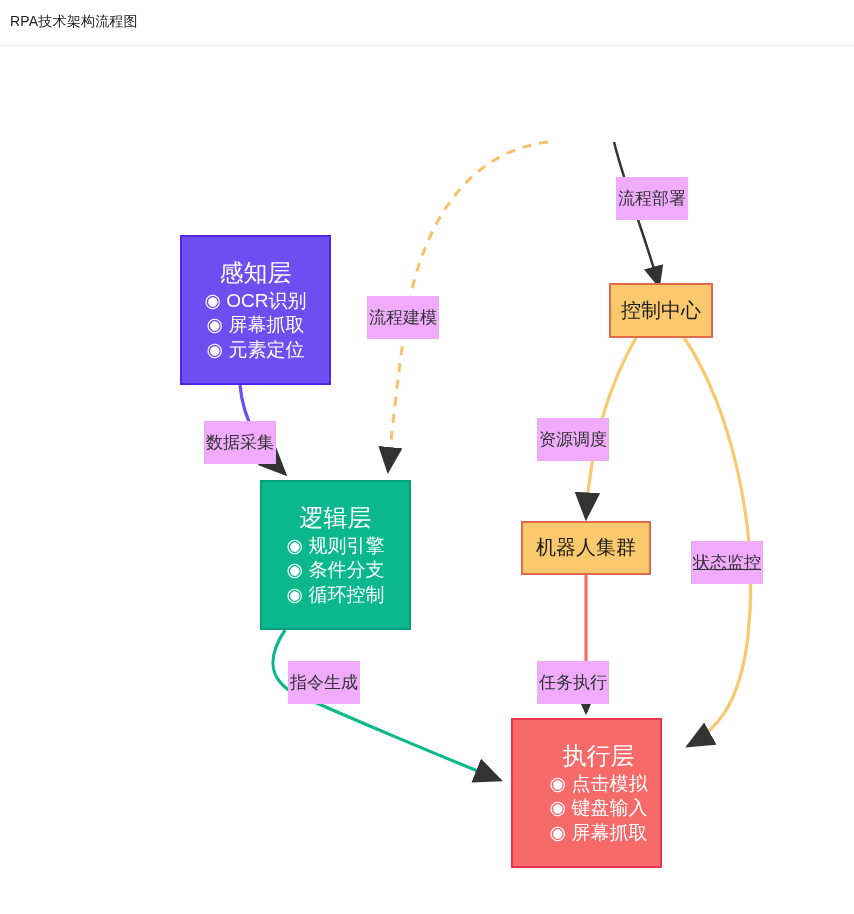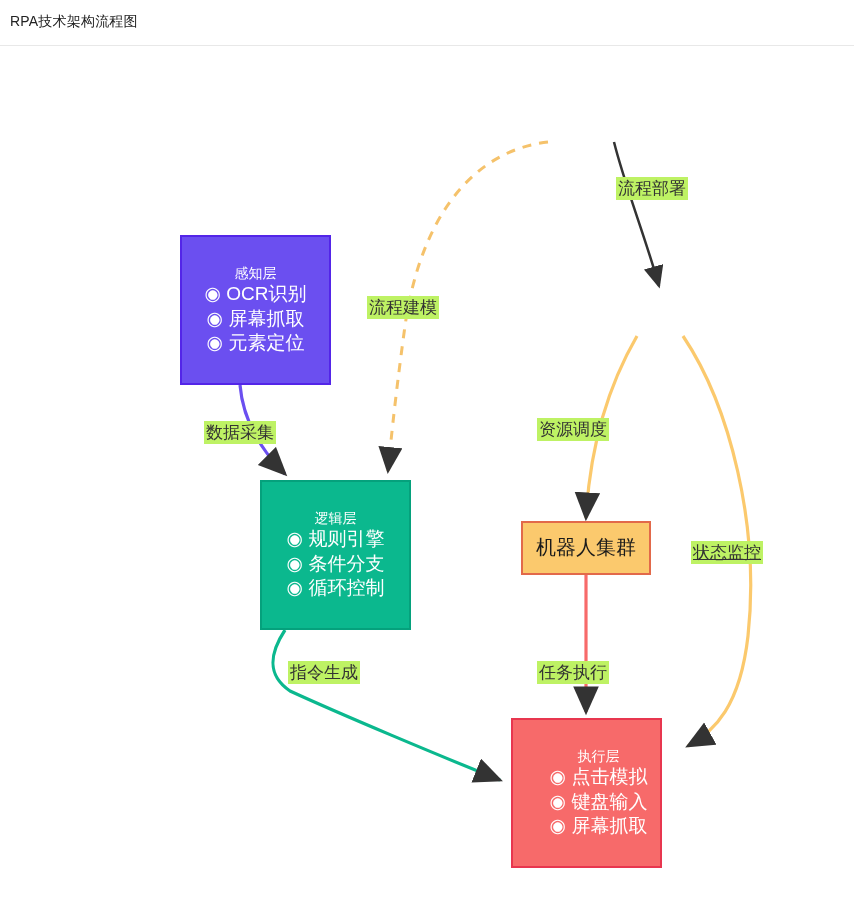--- a/index.html
+++ b/index.html
@@ -56,21 +56,21 @@
     border-style: solid;
     border-width: 2px;
     display: flex;
     flex-direction: column;
     align-items: center;
     justify-content: center;
     text-align: center;
     line-height: 1.28;
   }
   .node .node-title {
-    font-size: 14px;
+    font-size: 24px;
     font-weight: 400;
     white-space: nowrap;
   }
   .node .node-item {
     font-size: 19px;
     font-weight: 400;
     white-space: nowrap;
   }
   .node.simple .node-title {
     font-size: 20px;
@@ -94,22 +94,22 @@
   .n-red {
     background: #f76a6a;
     border-color: #e8364f;
     color: #ffffff;
   }
   
   .edge-label {
     position: absolute;
     font-size: 17px;
     color: #333333;
-    background: #bef264;
-    padding: 1px 2px;
+    background: #f0abfc;
+    padding: 11px 2px;
     white-space: nowrap;
     line-height: 1.25;
   }
 </style>
 </head>
 <body>
 
 <div id="page">
 
   <div id="header">
@@ -159,20 +159,23 @@
     </svg>
 
 
     <div class="node n-purple" style="left:180px; top:189px; width:151px; height:150px;">
       <div class="node-title">感知层</div>
       <div class="node-item">◉ OCR识别</div>
       <div class="node-item">◉ 屏幕抓取</div>
       <div class="node-item">◉ 元素定位</div>
     </div>
 
+    <div class="node simple n-orange" style="left:609px; top:237px; width:104px; height:55px;">
+      <div class="node-title">控制中心</div>
+    </div>
 
     <div class="node n-green" style="left:260px; top:434px; width:151px; height:150px;">
       <div class="node-title">逻辑层</div>
       <div class="node-item">◉ 规则引擎</div>
       <div class="node-item">◉ 条件分支</div>
       <div class="node-item">◉ 循环控制</div>
     </div>
 
     <div class="node simple n-orange" style="left:521px; top:475px; width:130px; height:54px;">
       <div class="node-title">机器人集群</div>

